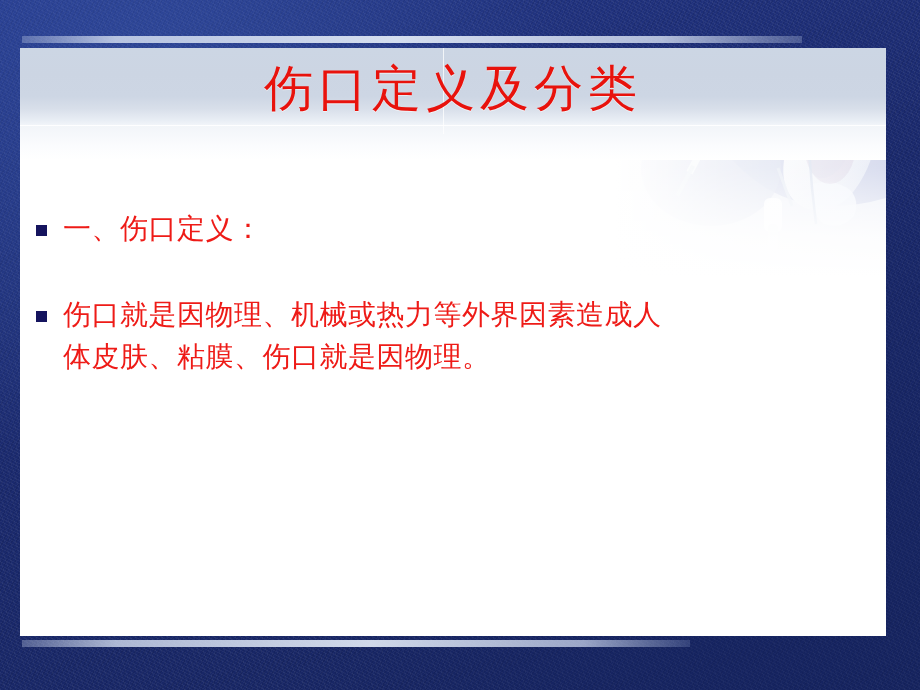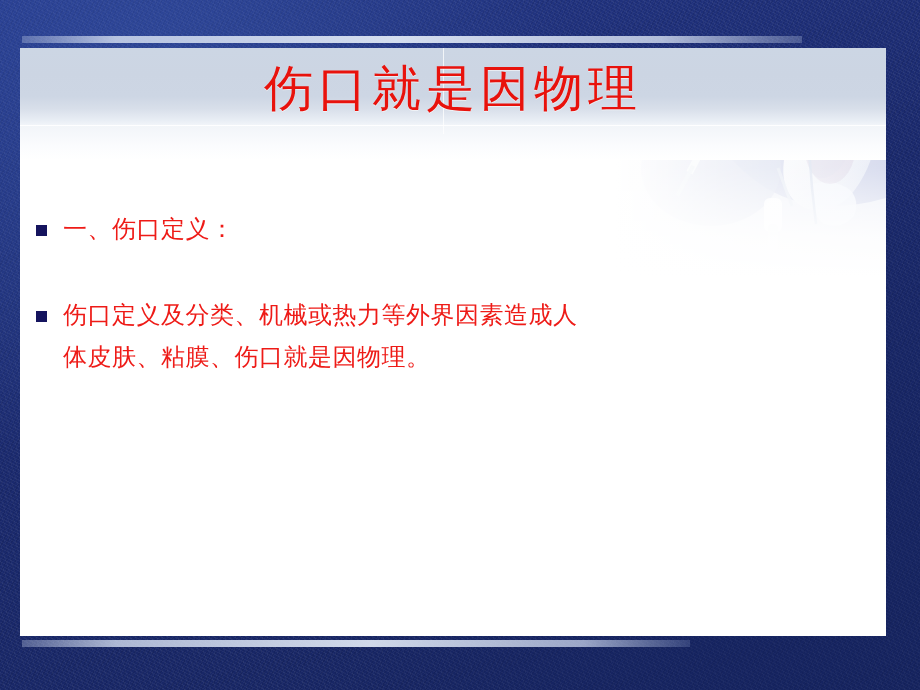--- a/index.html
+++ b/index.html
@@ -138,21 +138,21 @@
   .body {
     position: absolute;
     left: 16px;
     top: 160px;
     right: 18px;
   }
   .bullet-row {
     display: flex;
     align-items: flex-start;
     color: #ee1b17;
-    font-size: 24px;
+    font-size: 28px;
     line-height: 42px;
     font-family: "DejaVu Serif", "Liberation Serif", serif;
   }
   .bullet-row.gap-1 { margin-bottom: 44px; }
   .bullet-marker {
     flex: 0 0 auto;
     width: 11px;
     height: 11px;
     background: #15145e;
     margin-top: 17px;
@@ -229,35 +229,35 @@
         <rect x="0" y="0" width="270" height="230" fill="url(#fadeH)"></rect>
         <rect x="0" y="0" width="270" height="230" fill="url(#fadeV)"></rect>
       </svg>
     </div>
 
     <div class="title-band"></div>
     <div class="band-underline"></div>
     <div class="title-band-fade"></div>
     <div class="title-hairline"></div>
 
-    <div class="title-text">伤口就是因物理</div>
+    <div class="title-text">伤口定义及分类</div>
 
     <div class="body">
 
       <div class="bullet-row gap-1">
         <span class="bullet-marker"></span>
         <span class="bullet-text">
           <span class="ln">一、伤口定义：</span>
         </span>
       </div>
 
       <div class="bullet-row">
         <span class="bullet-marker"></span>
         <span class="bullet-text">
-          <span class="ln">伤口定义及分类、机械或热力等外界因素造成人</span>
+          <span class="ln">伤口就是因物理、机械或热力等外界因素造成人</span>
           <span class="ln">体皮肤、粘膜、伤口就是因物理。</span>
         </span>
       </div>
 
     </div>
   </div>
 
   <div class="deco-rule deco-rule-bottom"></div>
 
 </div>

